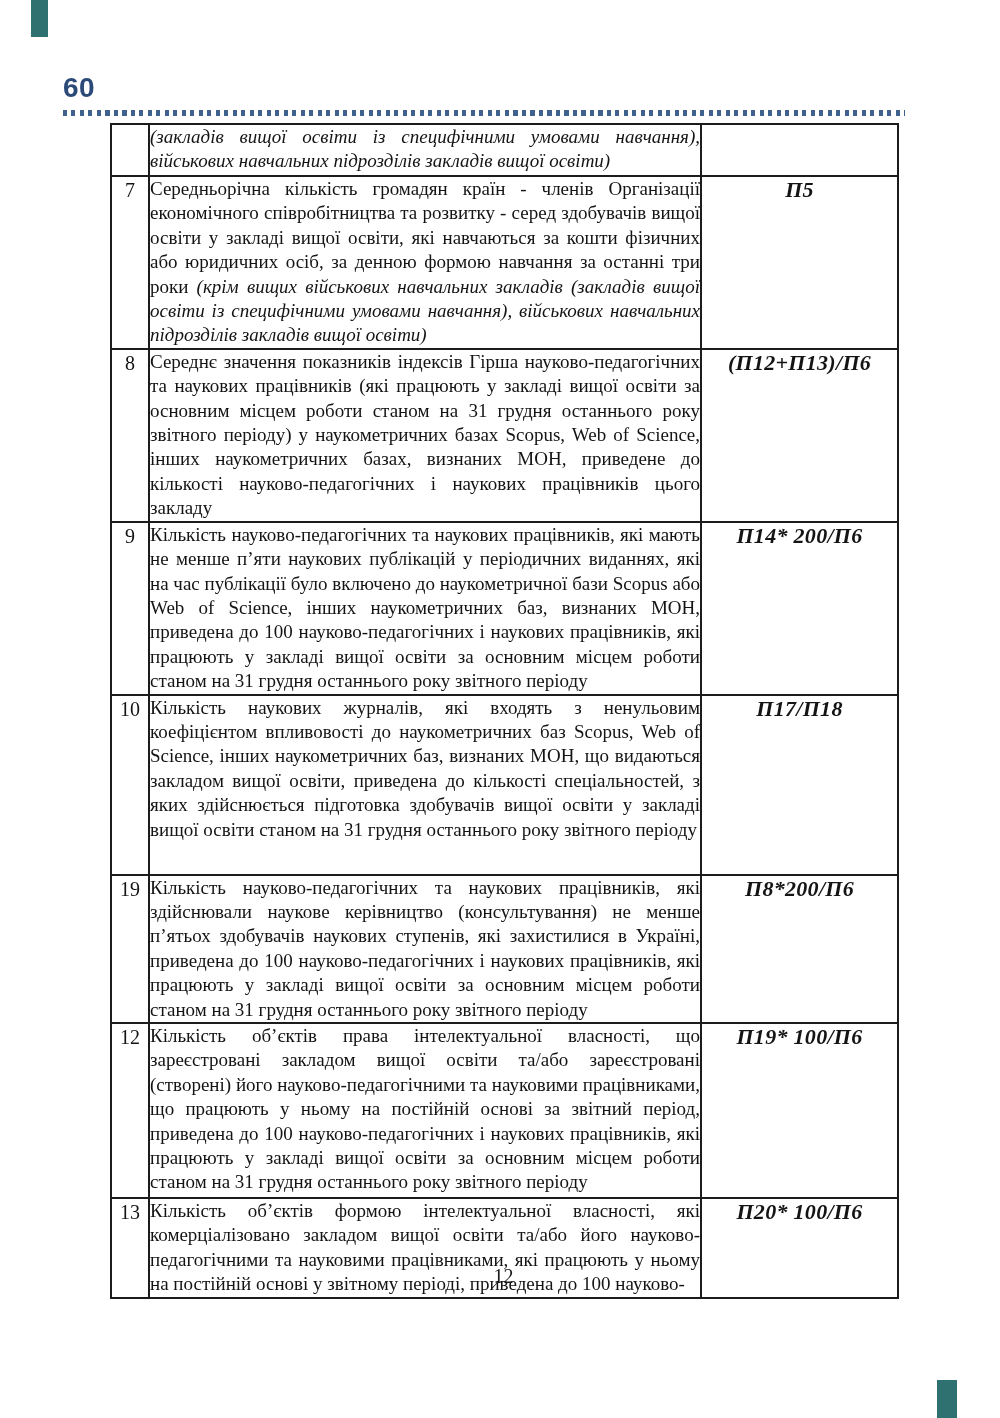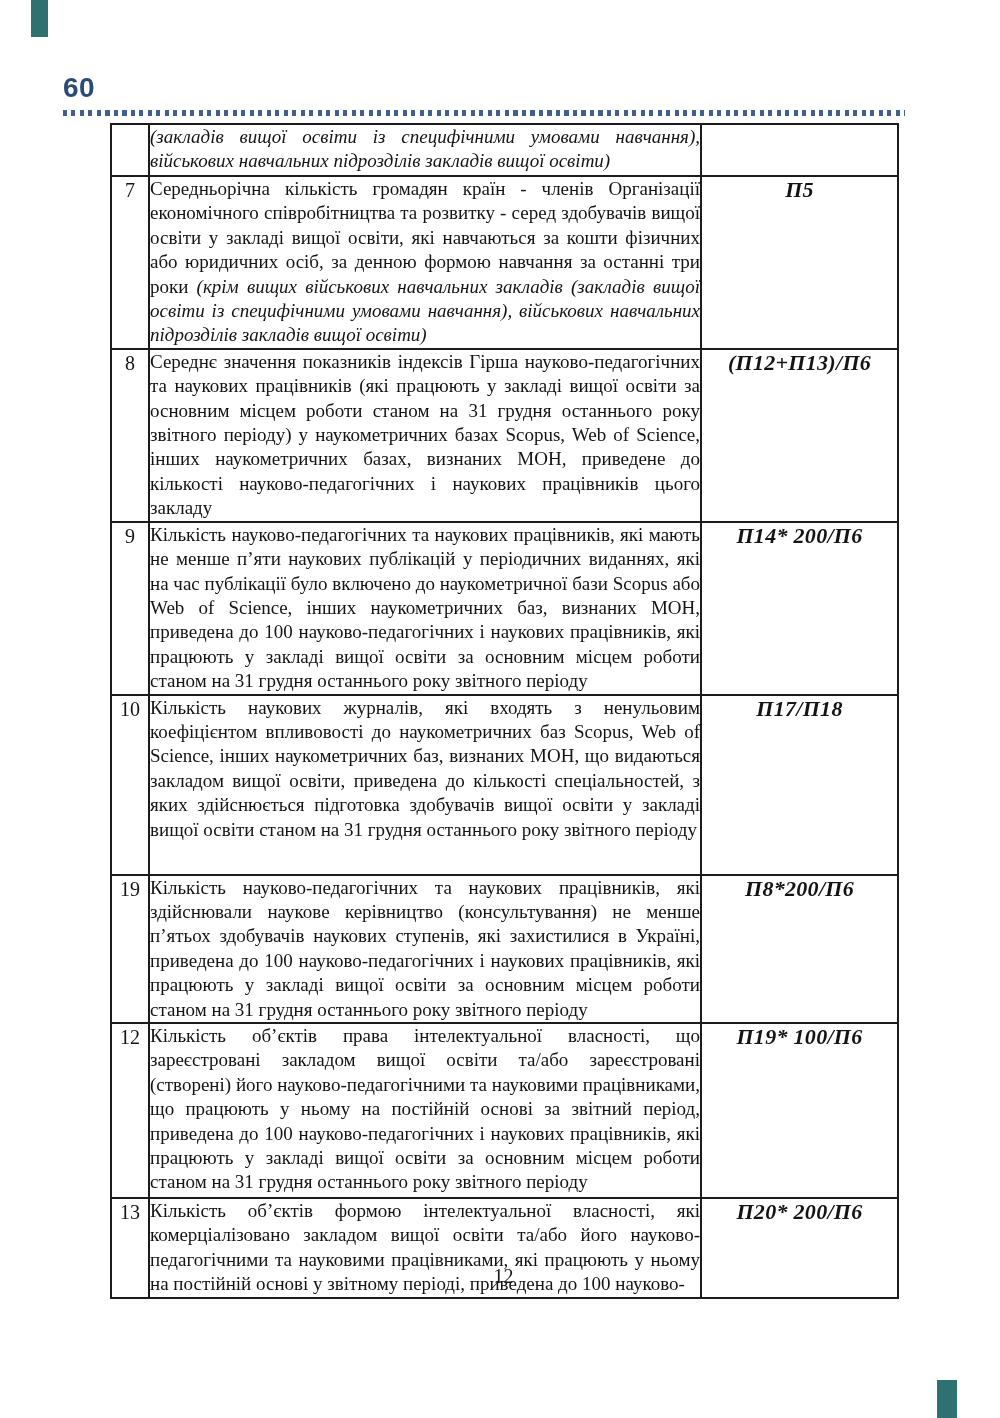--- a/index.html
+++ b/index.html
@@ -125,20 +125,20 @@
         <td class="frm">П8*200/П6</td>
       </tr>
       <tr class="r6">
         <td class="num">12</td>
         <td class="desc"><span>Кількість об’єктів права інтелектуальної власності, що зареєстровані закладом вищої освіти та/або зареєстровані (створені) його науково-педагогічними та науковими працівниками, що працюють у ньому на постійній основі за звітний період, приведена до 100 науково-педагогічних і наукових працівників, які працюють у закладі вищої освіти за основним місцем роботи станом на 31 грудня останнього року звітного періоду</span><span class="it"></span></td>
         <td class="frm">П19* 100/П6</td>
       </tr>
       <tr class="r7">
         <td class="num">13</td>
         <td class="desc"><span>Кількість об’єктів формою інтелектуальної власності, які комерціалізовано закладом вищої освіти та/або його науково-педагогічними та науковими працівниками, які працюють у ньому на постійній основі у звітному періоді, приведена до 100 науково-</span><span class="it"></span></td>
-        <td class="frm">П20* 200/П6</td>
+        <td class="frm">П20* 100/П6</td>
       </tr>
     </tbody>
   </table>
 
   <div class="pagenum">12</div>
 
 </div>
 
 </body></html>

